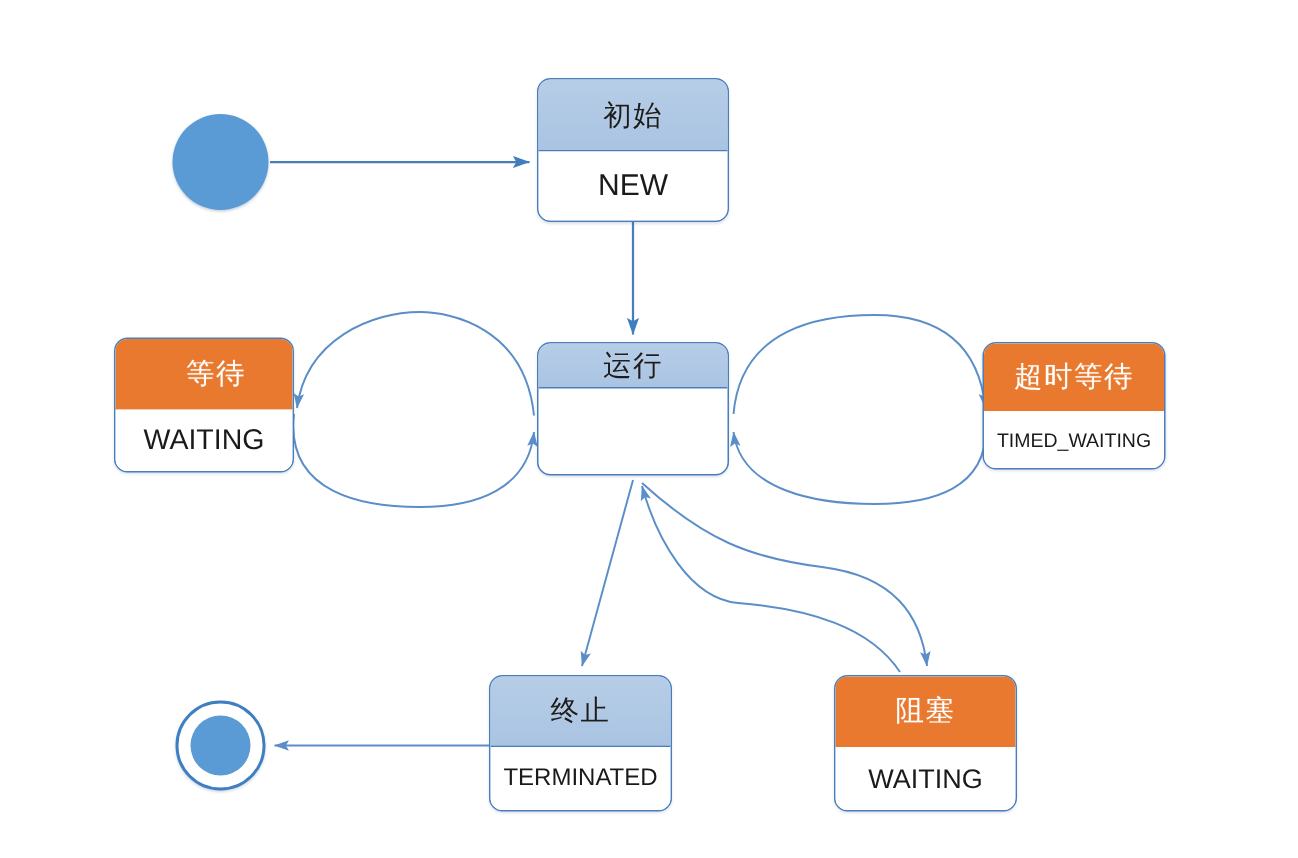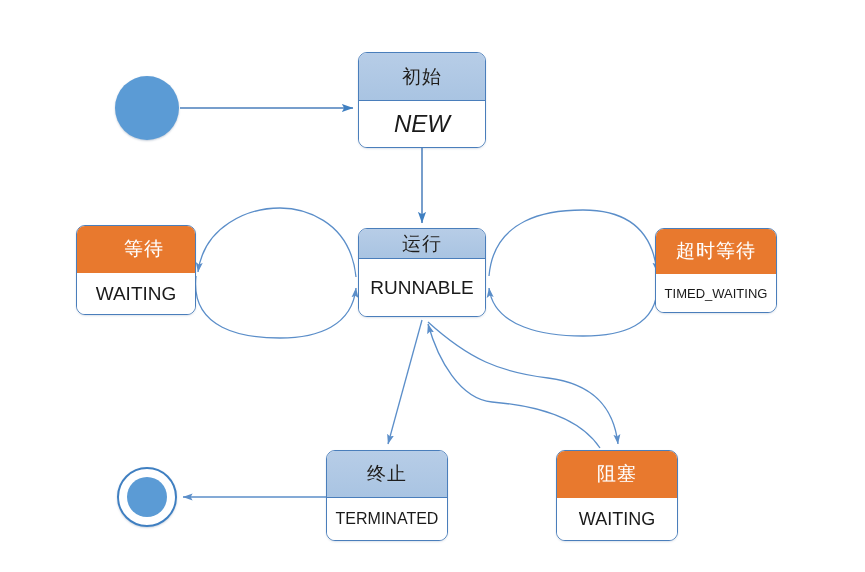--- a/index.html
+++ b/index.html
@@ -129,31 +129,30 @@
   </svg>
 
   <div class="start-node" style="left:115px; top:56px; width:64px; height:64px;"></div>
 
   <div class="end-node" style="left:117px; top:447px; width:60px; height:60px;">
     <div class="end-node-core" style="width:40px; height:40px;"></div>
   </div>
 
   <div class="state-box" style="left:358px; top:32px; width:128px; height:96px;">
     <div class="state-header blue" style="height:48px; font-size:19px;">初始</div>
-    <div class="state-body" style="font-size:24px;font-style:italic;">NEW</div>
+    <div class="state-body" style="font-size:20px;">NEW</div>
   </div>
 
   <div class="state-box" style="left:76px; top:205px; width:120px; height:90px;">
     <div class="state-header orange" style="height:47px; font-size:19px;padding-left:16px;">等待</div>
     <div class="state-body" style="font-size:19px;text-align:center;">WAITING</div>
   </div>
 
   <div class="state-box" style="left:358px; top:208px; width:128px; height:89px;">
     <div class="state-header blue" style="height:30px; font-size:19px;">运行</div>
-    <div class="state-body" style="font-size:19px;">RUNNABLE</div>
   </div>
 
   <div class="state-box" style="left:326px; top:430px; width:122px; height:91px;">
     <div class="state-header blue" style="height:47px; font-size:19px;">终止</div>
     <div class="state-body" style="font-size:16px;">TERMINATED</div>
   </div>
 
   <div class="state-box" style="left:655px; top:208px; width:122px; height:85px;">
     <div class="state-header orange" style="height:45px; font-size:19px;">超时等待</div>
     <div class="state-body" style="font-size:13px;">TIMED_WAITING</div>

